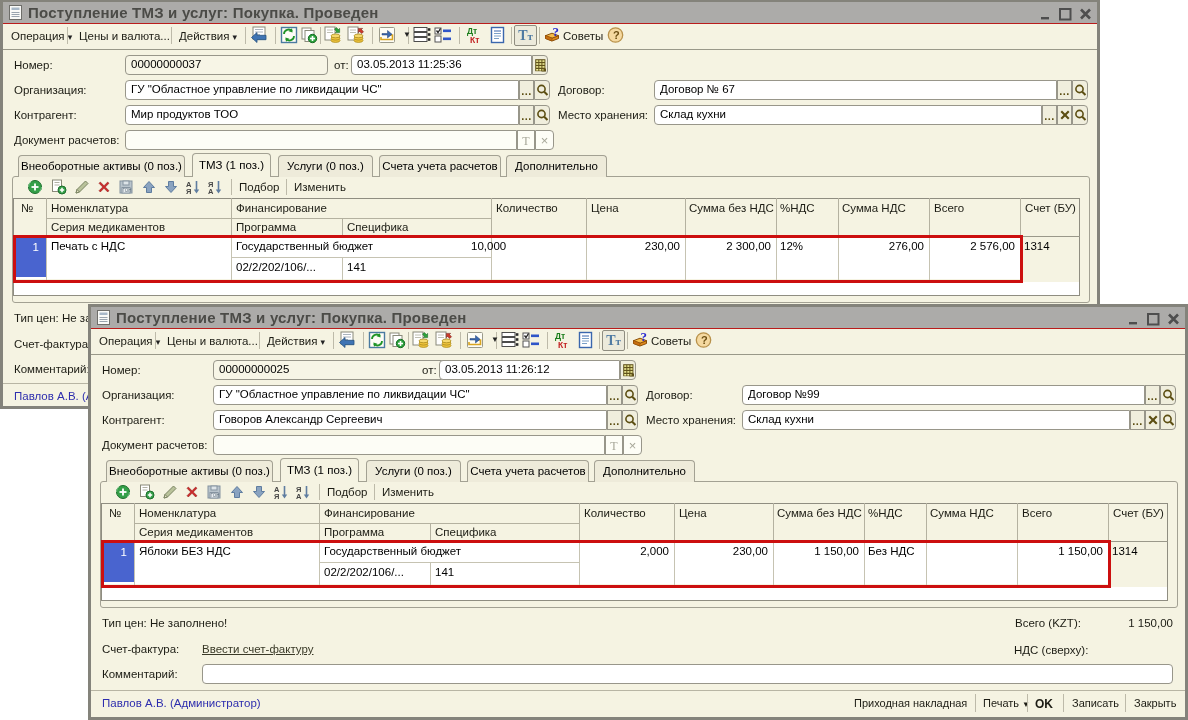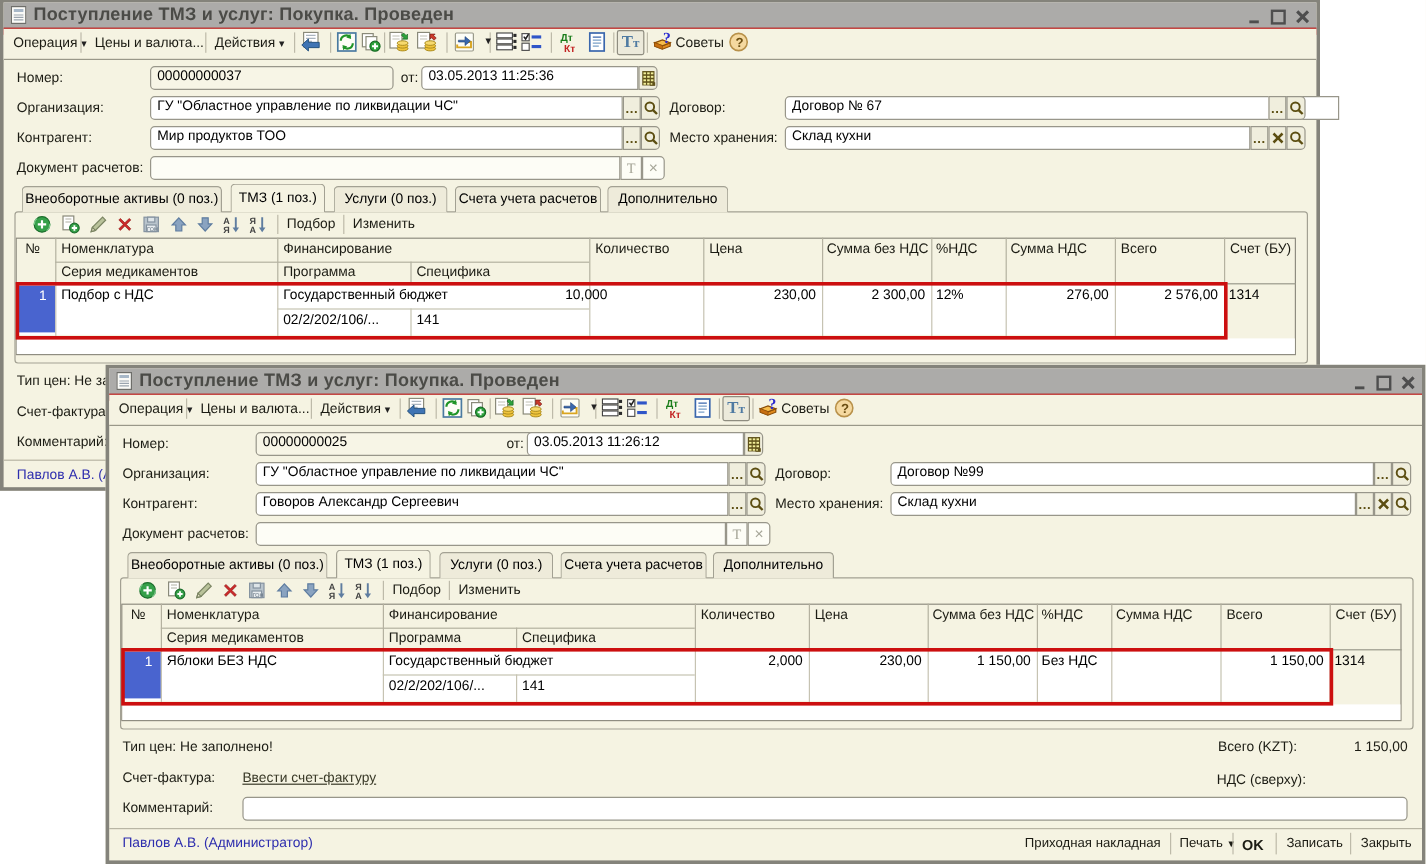--- a/index.html
+++ b/index.html
@@ -1,17 +1,17 @@
 <!DOCTYPE html>
 <html><head><meta charset="utf-8"><style>
 *{margin:0;padding:0}
 html,body{width:1188px;height:720px;background:#fff;overflow:hidden;position:relative;
 font-family:"Liberation Sans",sans-serif;}
 .win{position:absolute;background:#f5f3e2;border:3px solid #84837b;box-sizing:border-box}
-.tbar{position:absolute;left:0;top:0;right:0;height:21px;background:#acaba9;border-bottom:6px solid #b91c1c}
+.tbar{position:absolute;left:0;top:0;right:0;height:21px;background:#acaba9;border-bottom:1px solid #b91c1c}
 .ttext{position:absolute;left:25px;top:2px;font-size:15px;font-weight:bold;color:#4b4b47;letter-spacing:0.2px;white-space:nowrap}
 .tbr{position:absolute;left:0;top:22px;right:0;height:25px;background:#f5f3e2;border-bottom:1px solid #999889}
 .tbt{position:absolute;top:6px;font-size:11.5px;color:#1c1c14;white-space:nowrap}
 .da{font-size:9px;color:#222}
 .tsep{position:absolute;top:26px;width:1px;height:17px;background:#bdbaa9}
 .ic{position:absolute}
 .lbl{position:absolute;font-size:11.5px;color:#1c1c14;white-space:nowrap}
 .inp{position:absolute;height:20px;border:1px solid #98968a;box-sizing:border-box;font-size:11.5px;
 padding:2px 0 0 5px;white-space:nowrap;overflow:hidden;color:#000}
 .fbtn{position:absolute;height:20px;background:#f0eedd;border:1px solid #98968a;box-sizing:border-box;text-align:center}
@@ -166,21 +166,21 @@
       <div class="lbl" style="left:11px;top:82px">Организация:</div>
       <div class="inp" style="left:122px;top:78px;width:394px;background:#fff;border-radius:4px 0 0 4px;">ГУ "Областное управление по ликвидации ЧС"</div>
       <div class="fbtn" style="left:516px;top:78px;width:15px;"><span style="font-weight:bold;color:#5c4e12;font-size:11px;line-height:10px;letter-spacing:0.5px">...</span></div>
       <div class="fbtn" style="left:531px;top:78px;width:16px;border-radius:0 4px 4px 0;">
         <svg class="bic" width="14" height="14" viewBox="0 0 14 14">
           <circle cx="6.5" cy="6" r="3.6" fill="none" stroke="#5c4e12" stroke-width="1.6"></circle>
           <line x1="9.2" y1="8.7" x2="12.5" y2="12" stroke="#5c4e12" stroke-width="2"></line>
         </svg>
       </div>
       <div class="lbl" style="left:555px;top:82px">Договор:</div>
-      <div class="inp" style="left:651px;top:78px;width:462px;background:#fff;border-radius:4px 0 0 4px;">Договор № 67</div>
+      <div class="inp" style="left:651px;top:78px;width:403px;background:#fff;border-radius:4px 0 0 4px;">Договор № 67</div>
       <div class="fbtn" style="left:1054px;top:78px;width:15px;"><span style="font-weight:bold;color:#5c4e12;font-size:11px;line-height:10px;letter-spacing:0.5px">...</span></div>
       <div class="fbtn" style="left:1069px;top:78px;width:16px;border-radius:0 4px 4px 0;">
         <svg class="bic" width="14" height="14" viewBox="0 0 14 14">
           <circle cx="6.5" cy="6" r="3.6" fill="none" stroke="#5c4e12" stroke-width="1.6"></circle>
           <line x1="9.2" y1="8.7" x2="12.5" y2="12" stroke="#5c4e12" stroke-width="2"></line>
         </svg>
       </div>
       <div class="lbl" style="left:11px;top:107px">Контрагент:</div>
       <div class="inp" style="left:122px;top:103px;width:394px;background:#fff;border-radius:4px 0 0 4px;">Мир продуктов ТОО</div>
       <div class="fbtn" style="left:516px;top:103px;width:15px;"><span style="font-weight:bold;color:#5c4e12;font-size:11px;line-height:10px;letter-spacing:0.5px">...</span></div>
@@ -297,21 +297,21 @@
       <div class="vline" style="left:228px;top:234px;height:46px;background:#c6c3b2"></div>
       <div class="vline" style="left:488px;top:234px;height:46px;background:#c6c3b2"></div>
       <div class="vline" style="left:583px;top:234px;height:46px;background:#c6c3b2"></div>
       <div class="vline" style="left:682px;top:234px;height:46px;background:#c6c3b2"></div>
       <div class="vline" style="left:773px;top:234px;height:46px;background:#c6c3b2"></div>
       <div class="vline" style="left:835px;top:234px;height:46px;background:#c6c3b2"></div>
       <div class="vline" style="left:926px;top:234px;height:46px;background:#c6c3b2"></div>
       <div class="vline" style="left:1017px;top:234px;height:46px;background:#c6c3b2"></div>
       <div class="hline" style="left:228px;top:255px;width:260px;background:#c6c3b2"></div>
       <div class="vline" style="left:339px;top:255px;height:25px;background:#c6c3b2"></div>
-      <div class="ct" style="left:48px;top:238px">Подбор с НДС</div>
+      <div class="ct" style="left:48px;top:238px">Печать с НДС</div>
       <div class="ct" style="left:233px;top:238px">Государственный бюджет</div>
       <div class="ct" style="left:233px;top:259px">02/2/202/106/...</div>
       <div class="ct" style="left:344px;top:259px">141</div>
       <div class="ct" style="left:468px;top:238px;width:110px;text-align:left">10,000</div>
       <div class="ct" style="left:567px;top:238px;width:110px;text-align:right">230,00</div>
       <div class="ct" style="left:658px;top:238px;width:110px;text-align:right">2 300,00</div>
       <div class="ct" style="left:777px;top:238px">12%</div>
       <div class="ct" style="left:811px;top:238px;width:110px;text-align:right">276,00</div>
       <div class="ct" style="left:902px;top:238px;width:110px;text-align:right">2 576,00</div>
       <div class="ct" style="left:1021px;top:238px">1314</div>

